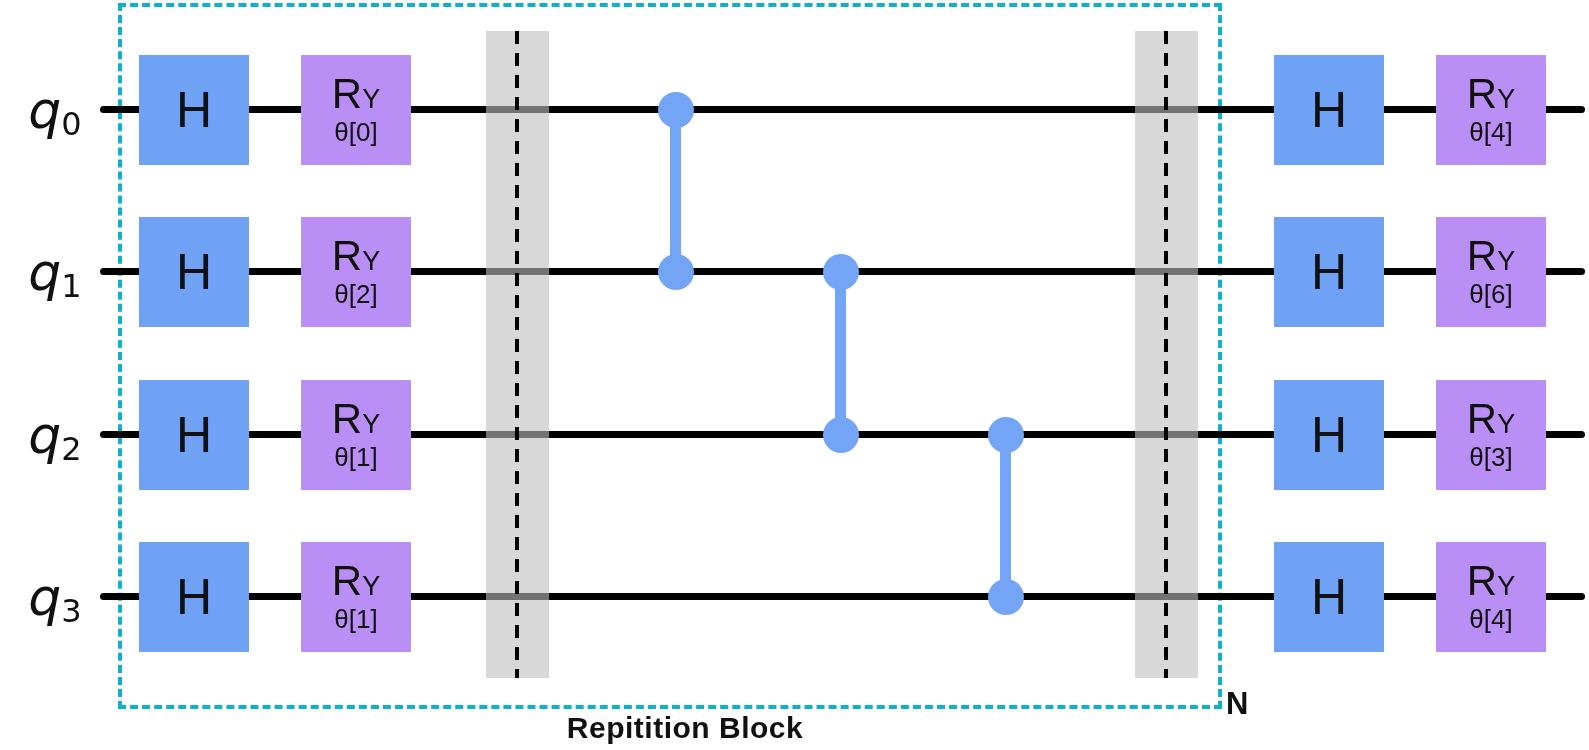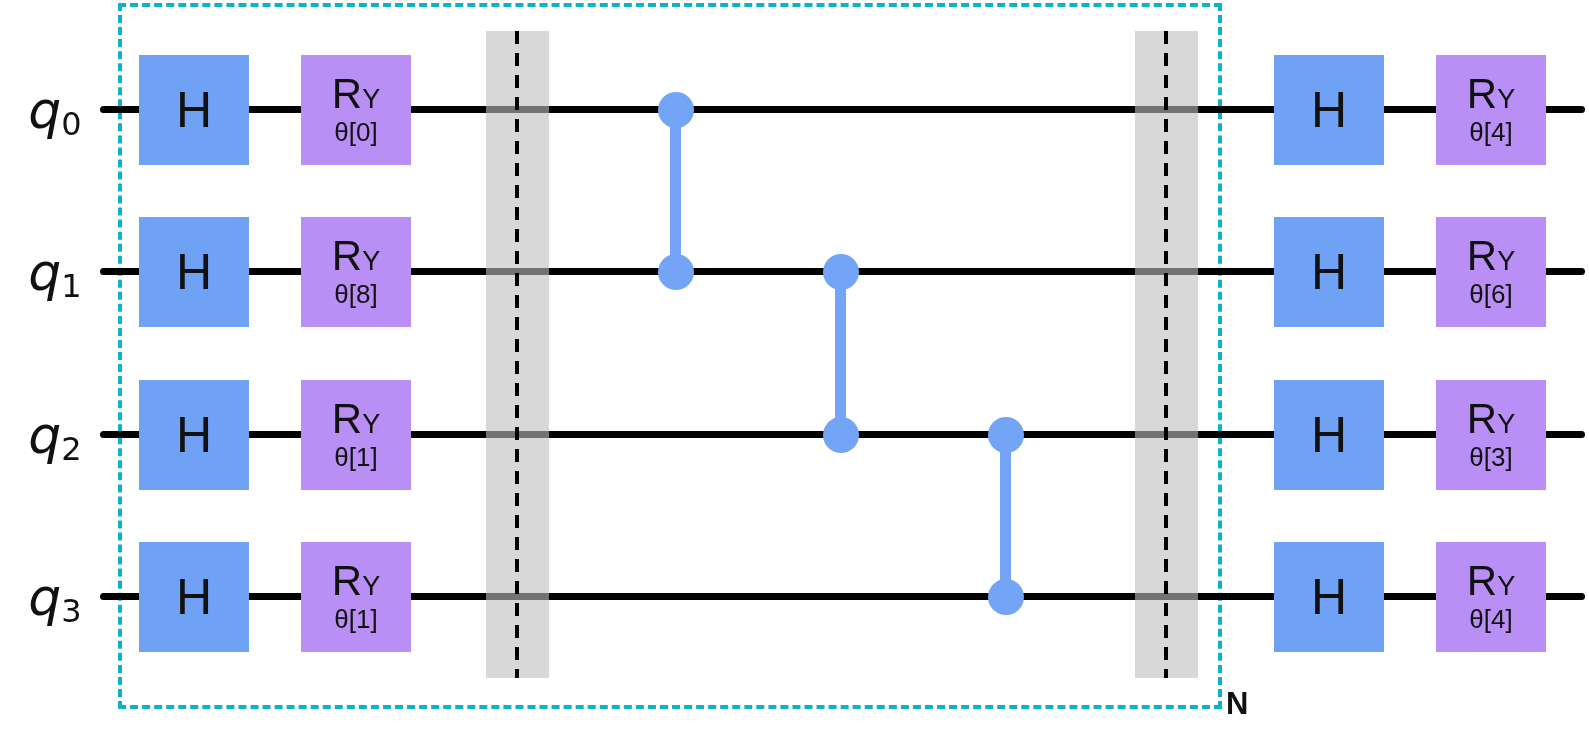--- a/index.html
+++ b/index.html
@@ -131,21 +131,21 @@
   <div class="abs gate h" style="left:139px;top:542px">
       <span>H</span>
     </div>
 
   <div class="abs gate ry" style="left:301px;top:55px">
     <div class="ry-top"><span>R</span><span class="ry-sub">Y</span></div>
     <div class="ry-param">θ[0]</div>
   </div>
   <div class="abs gate ry" style="left:301px;top:217px">
     <div class="ry-top"><span>R</span><span class="ry-sub">Y</span></div>
-    <div class="ry-param">θ[8]</div>
+    <div class="ry-param">θ[2]</div>
   </div>
   <div class="abs gate ry" style="left:301px;top:380px">
     <div class="ry-top"><span>R</span><span class="ry-sub">Y</span></div>
     <div class="ry-param">θ[1]</div>
   </div>
   <div class="abs gate ry" style="left:301px;top:542px">
     <div class="ry-top"><span>R</span><span class="ry-sub">Y</span></div>
     <div class="ry-param">θ[1]</div>
   </div>
 
@@ -184,15 +184,16 @@
   </div>
   <div class="abs gate ry" style="left:1436px;top:380px">
     <div class="ry-top"><span>R</span><span class="ry-sub">Y</span></div>
     <div class="ry-param">θ[3]</div>
   </div>
   <div class="abs gate ry" style="left:1436px;top:542px">
     <div class="ry-top"><span>R</span><span class="ry-sub">Y</span></div>
     <div class="ry-param">θ[4]</div>
   </div>
 
+  <div class="abs rep-caption">Repitition Block</div>
   <div class="abs rep-n">N</div>
 
 </div>
 
 </body></html>

